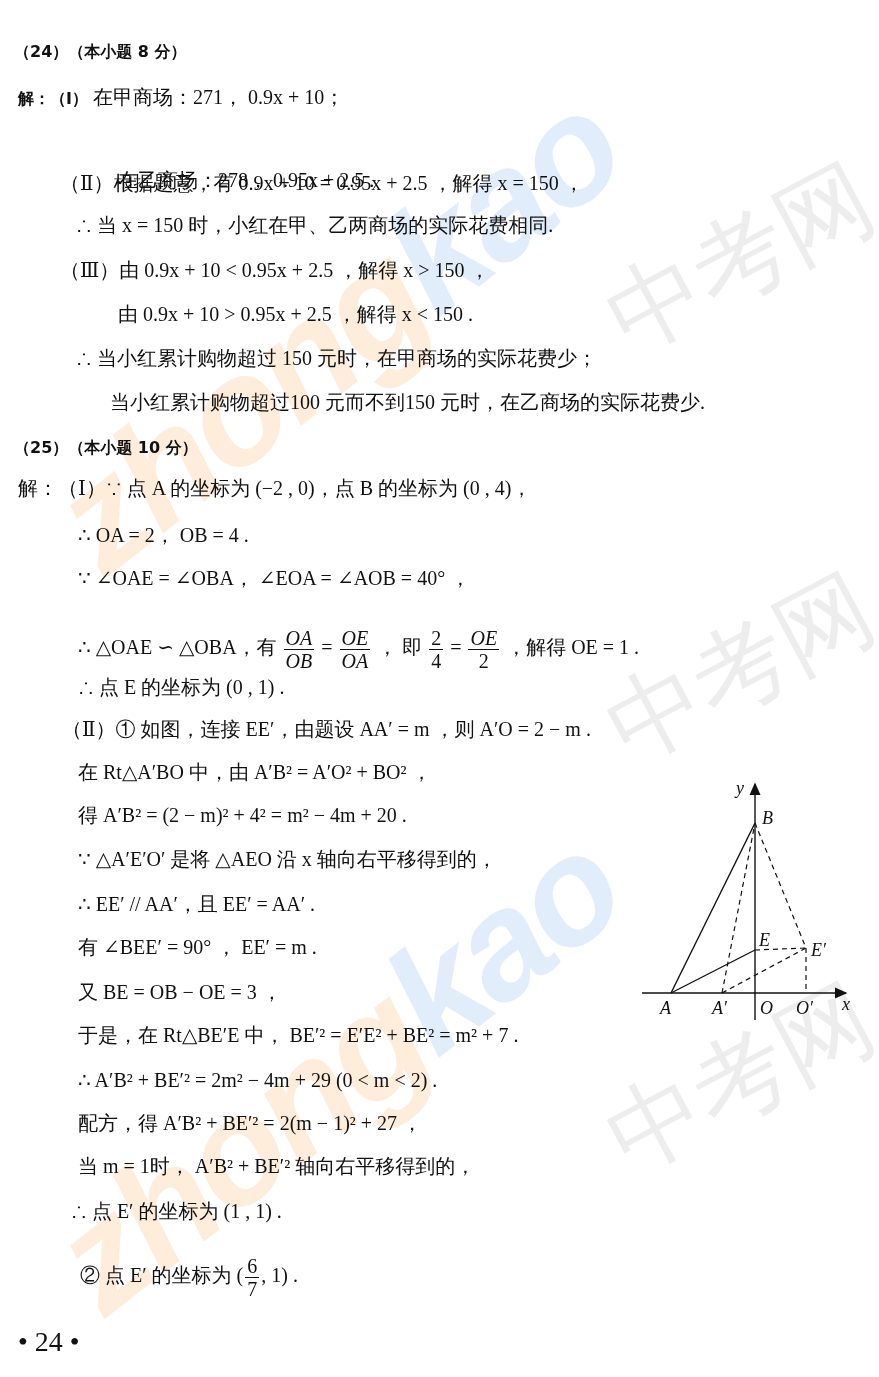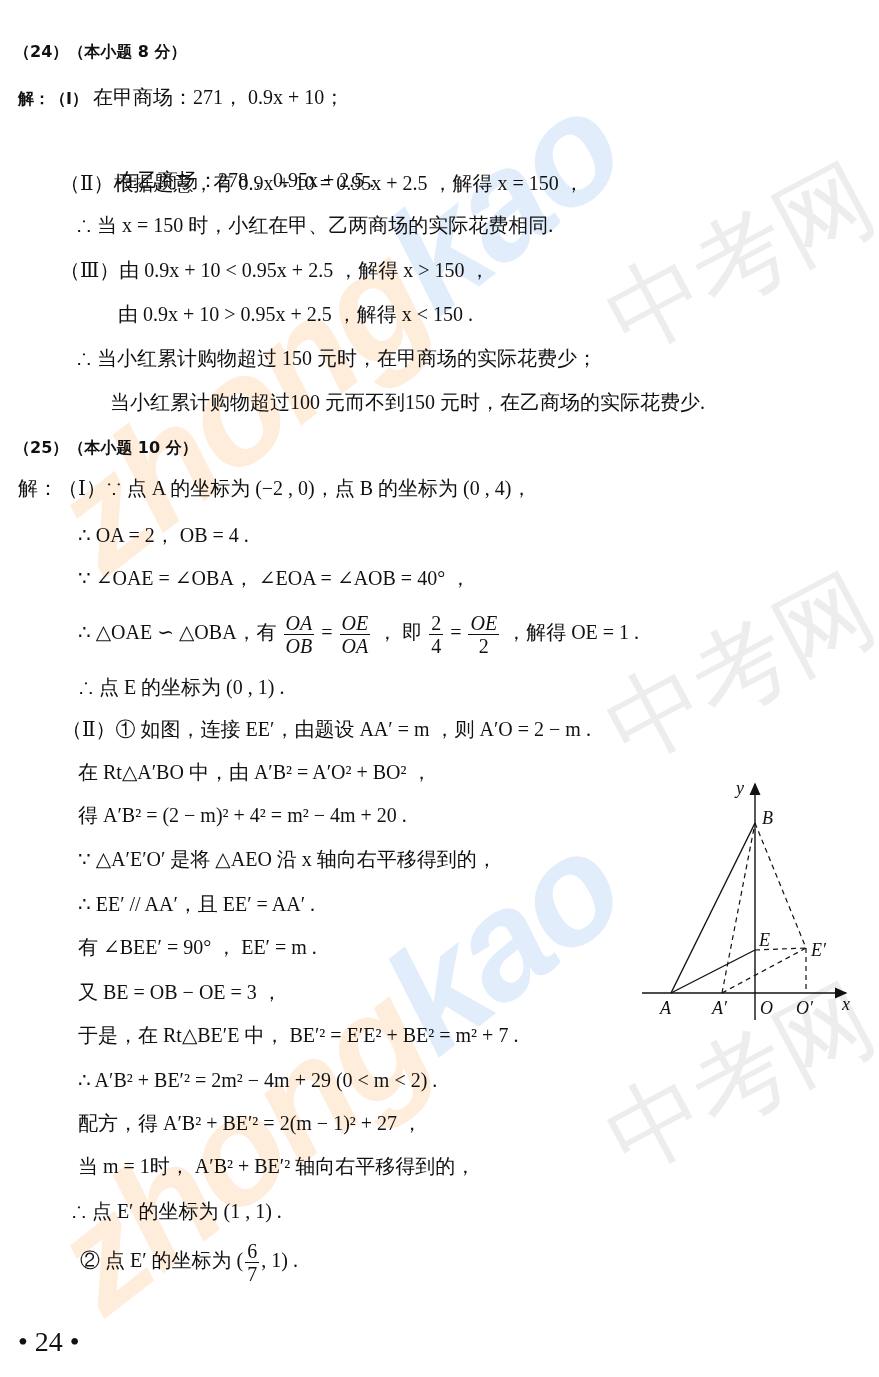--- a/index.html
+++ b/index.html
@@ -8,21 +8,21 @@
     background:#ffffff; color:#111;
     font-family:"Liberation Serif","DejaVu Serif",serif;
   }
   .wm { position:absolute; pointer-events:none; z-index:0; font-family:"Liberation Sans","DejaVu Sans",sans-serif; font-weight:bold; }
   .wm-latin { font-size:150px; font-style:italic; transform:rotate(-38deg); transform-origin:left top; white-space:nowrap; letter-spacing:-4px; }
   .wm-latin .o { color:rgba(255,140,40,0.16); }
   .wm-latin .b { color:rgba(70,140,230,0.16); }
   .wm-cn { font-size:95px; color:rgba(0,0,0,0.07); transform:rotate(-28deg); transform-origin:left top; white-space:nowrap; font-weight:normal; }
   .line { position:absolute; left:0; font-size:20px; line-height:24px; white-space:nowrap; z-index:1; }
   .bold { font-weight:bold; font-family:"DejaVu Sans","Liberation Sans",sans-serif; font-size:16px; }
-  .frac { display:inline-block; vertical-align:middle; text-align:center; margin:0 2px; line-height:22px; }
+  .frac { display:inline-block; vertical-align:middle; text-align:center; margin:15px 2px; line-height:22px; }
   .frac .num { display:block; border-bottom:1px solid #111; padding:0 2px; font-style:italic; }
   .frac .den { display:block; padding:0 2px; font-style:italic; }
   .frac .up { font-style:normal; }
   .diagram { position:absolute; left:636px; top:770px; width:240px; height:260px; z-index:1; }
   .pageno { position:absolute; left:18px; top:1326px; font-size:28px; z-index:1; }
 </style>
 </head>
 <body>
 
 <div class="wm wm-latin" style="left:20px; top:470px;">

